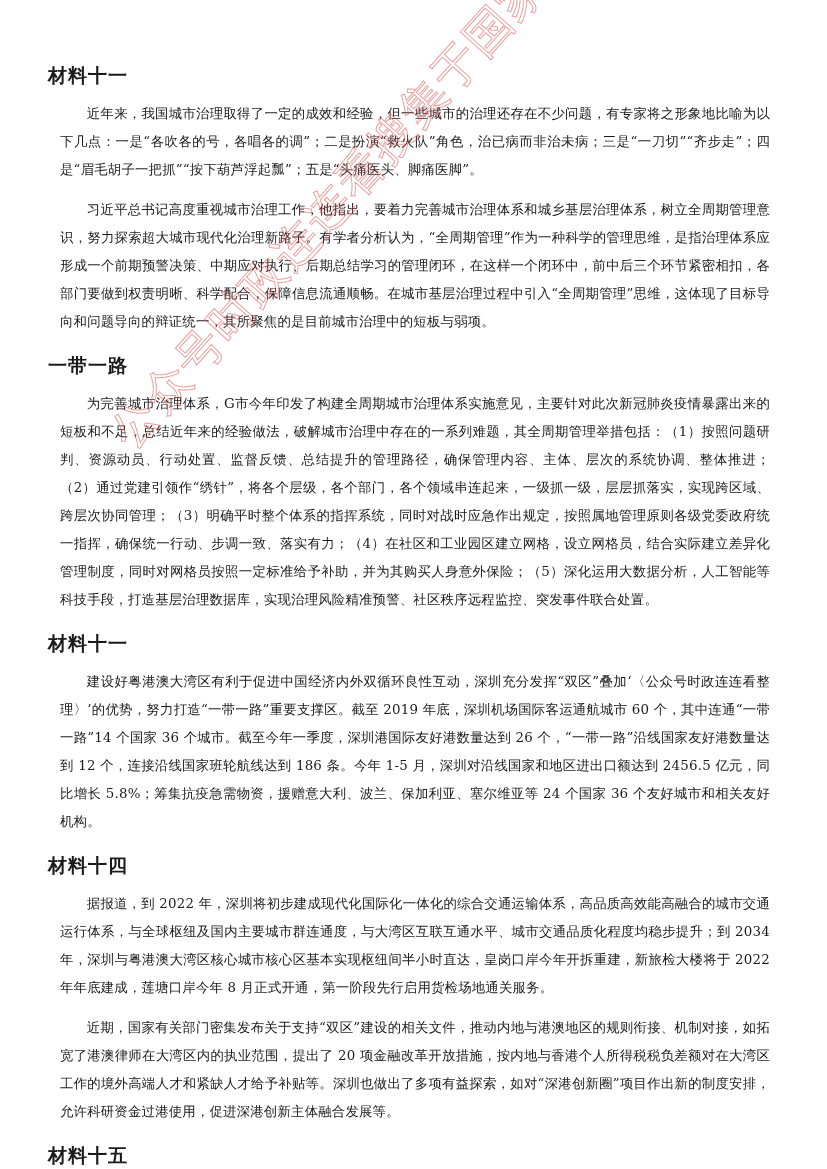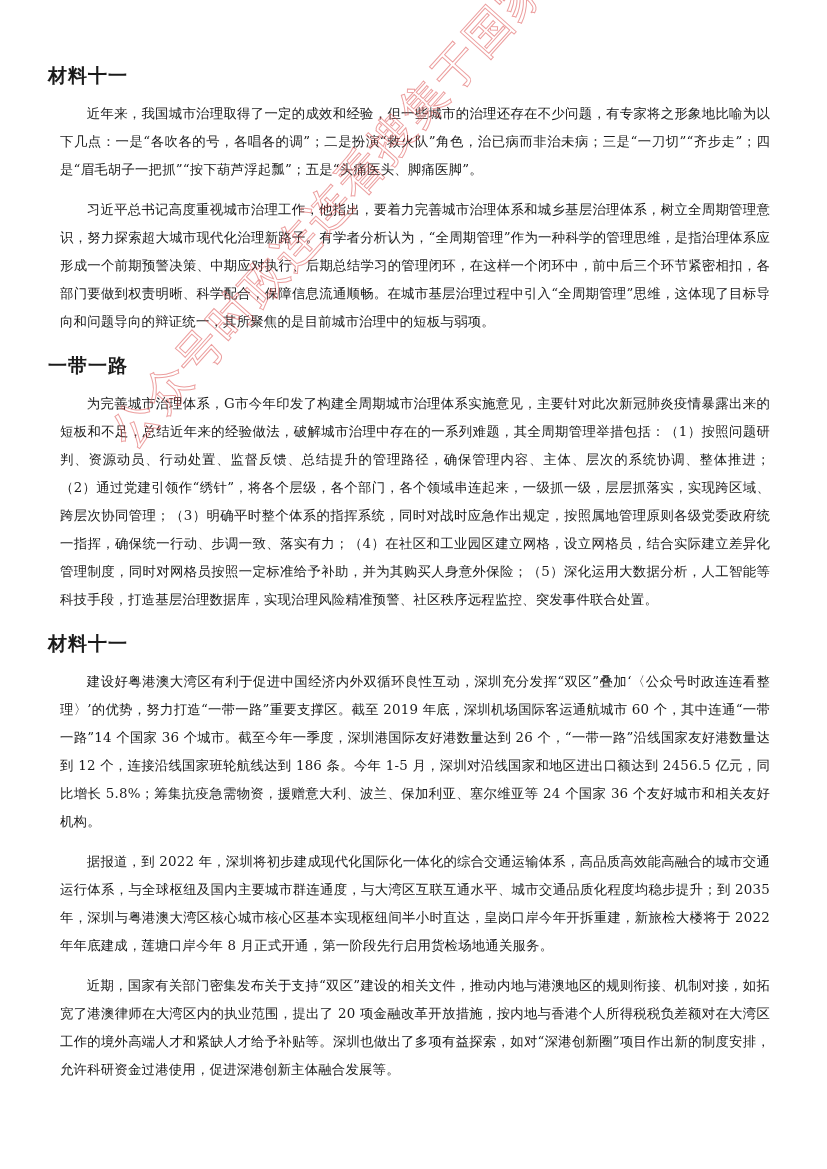--- a/index.html
+++ b/index.html
@@ -26,20 +26,22 @@
   </section>
   <section>
     <h2 class="section-title">一带一路</h2>
     <p class="para">为完善城市治理体系，G市今年印发了构建全周期城市治理体系实施意见，主要针对此次新冠肺炎疫情暴露出来的短板和不足，总结近年来的经验做法，破解城市治理中存在的一系列难题，其全周期管理举措包括：（1）按照问题研判、资源动员、行动处置、监督反馈、总结提升的管理路径，确保管理内容、主体、层次的系统协调、整体推进；（2）通过党建引领作“绣针”，将各个层级，各个部门，各个领域串连起来，一级抓一级，层层抓落实，实现跨区域、跨层次协同管理；（3）明确平时整个体系的指挥系统，同时对战时应急作出规定，按照属地管理原则各级党委政府统一指挥，确保统一行动、步调一致、落实有力；（4）在社区和工业园区建立网格，设立网格员，结合实际建立差异化管理制度，同时对网格员按照一定标准给予补助，并为其购买人身意外保险；（5）深化运用大数据分析，人工智能等科技手段，打造基层治理数据库，实现治理风险精准预警、社区秩序远程监控、突发事件联合处置。</p>
   </section>
   <section>
     <h2 class="section-title">材料十一</h2>
     <p class="para">建设好粤港澳大湾区有利于促进中国经济内外双循环良性互动，深圳充分发挥“双区”叠加‘〈公众号时政连连看整理〉’的优势，努力打造“一带一路”重要支撑区。截至 2019 年底，深圳机场国际客运通航城市 60 个，其中连通“一带一路”14 个国家 36 个城市。截至今年一季度，深圳港国际友好港数量达到 26 个，“一带一路”沿线国家友好港数量达到 12 个，连接沿线国家班轮航线达到 186 条。今年 1-5 月，深圳对沿线国家和地区进出口额达到 2456.5 亿元，同比增长 5.8%；筹集抗疫急需物资，援赠意大利、波兰、保加利亚、塞尔维亚等 24 个国家 36 个友好城市和相关友好机构。</p>
   </section>
   <section>
-    <p class="para">据报道，到 2022 年，深圳将初步建成现代化国际化一体化的综合交通运输体系，高品质高效能高融合的城市交通运行体系，与全球枢纽及国内主要城市群连通度，与大湾区互联互通水平、城市交通品质化程度均稳步提升；到 2035 年，深圳与粤港澳大湾区核心城市核心区基本实现枢纽间半小时直达，皇岗口岸今年开拆重建，新旅检大楼将于 2022 年年底建成，莲塘口岸今年 8 月正式开通，第一阶段先行启用货检场地通关服务。</p>
+    <h2 class="section-title">材料十四</h2>
+    <p class="para">据报道，到 2022 年，深圳将初步建成现代化国际化一体化的综合交通运输体系，高品质高效能高融合的城市交通运行体系，与全球枢纽及国内主要城市群连通度，与大湾区互联互通水平、城市交通品质化程度均稳步提升；到 2034 年，深圳与粤港澳大湾区核心城市核心区基本实现枢纽间半小时直达，皇岗口岸今年开拆重建，新旅检大楼将于 2022 年年底建成，莲塘口岸今年 8 月正式开通，第一阶段先行启用货检场地通关服务。</p>
     <p class="para">近期，国家有关部门密集发布关于支持“双区”建设的相关文件，推动内地与港澳地区的规则衔接、机制对接，如拓宽了港澳律师在大湾区内的执业范围，提出了 20 项金融改革开放措施，按内地与香港个人所得税税负差额对在大湾区工作的境外高端人才和紧缺人才给予补贴等。深圳也做出了多项有益探索，如对“深港创新圈”项目作出新的制度安排，允许科研资金过港使用，促进深港创新主体融合发展等。</p>
   </section>
   <section>
+    <h2 class="section-title">材料十五</h2>
   </section>
 </div>
 
 <div class="watermark">公众号时政连连看搜集于国家</div>
 
 </body></html>

